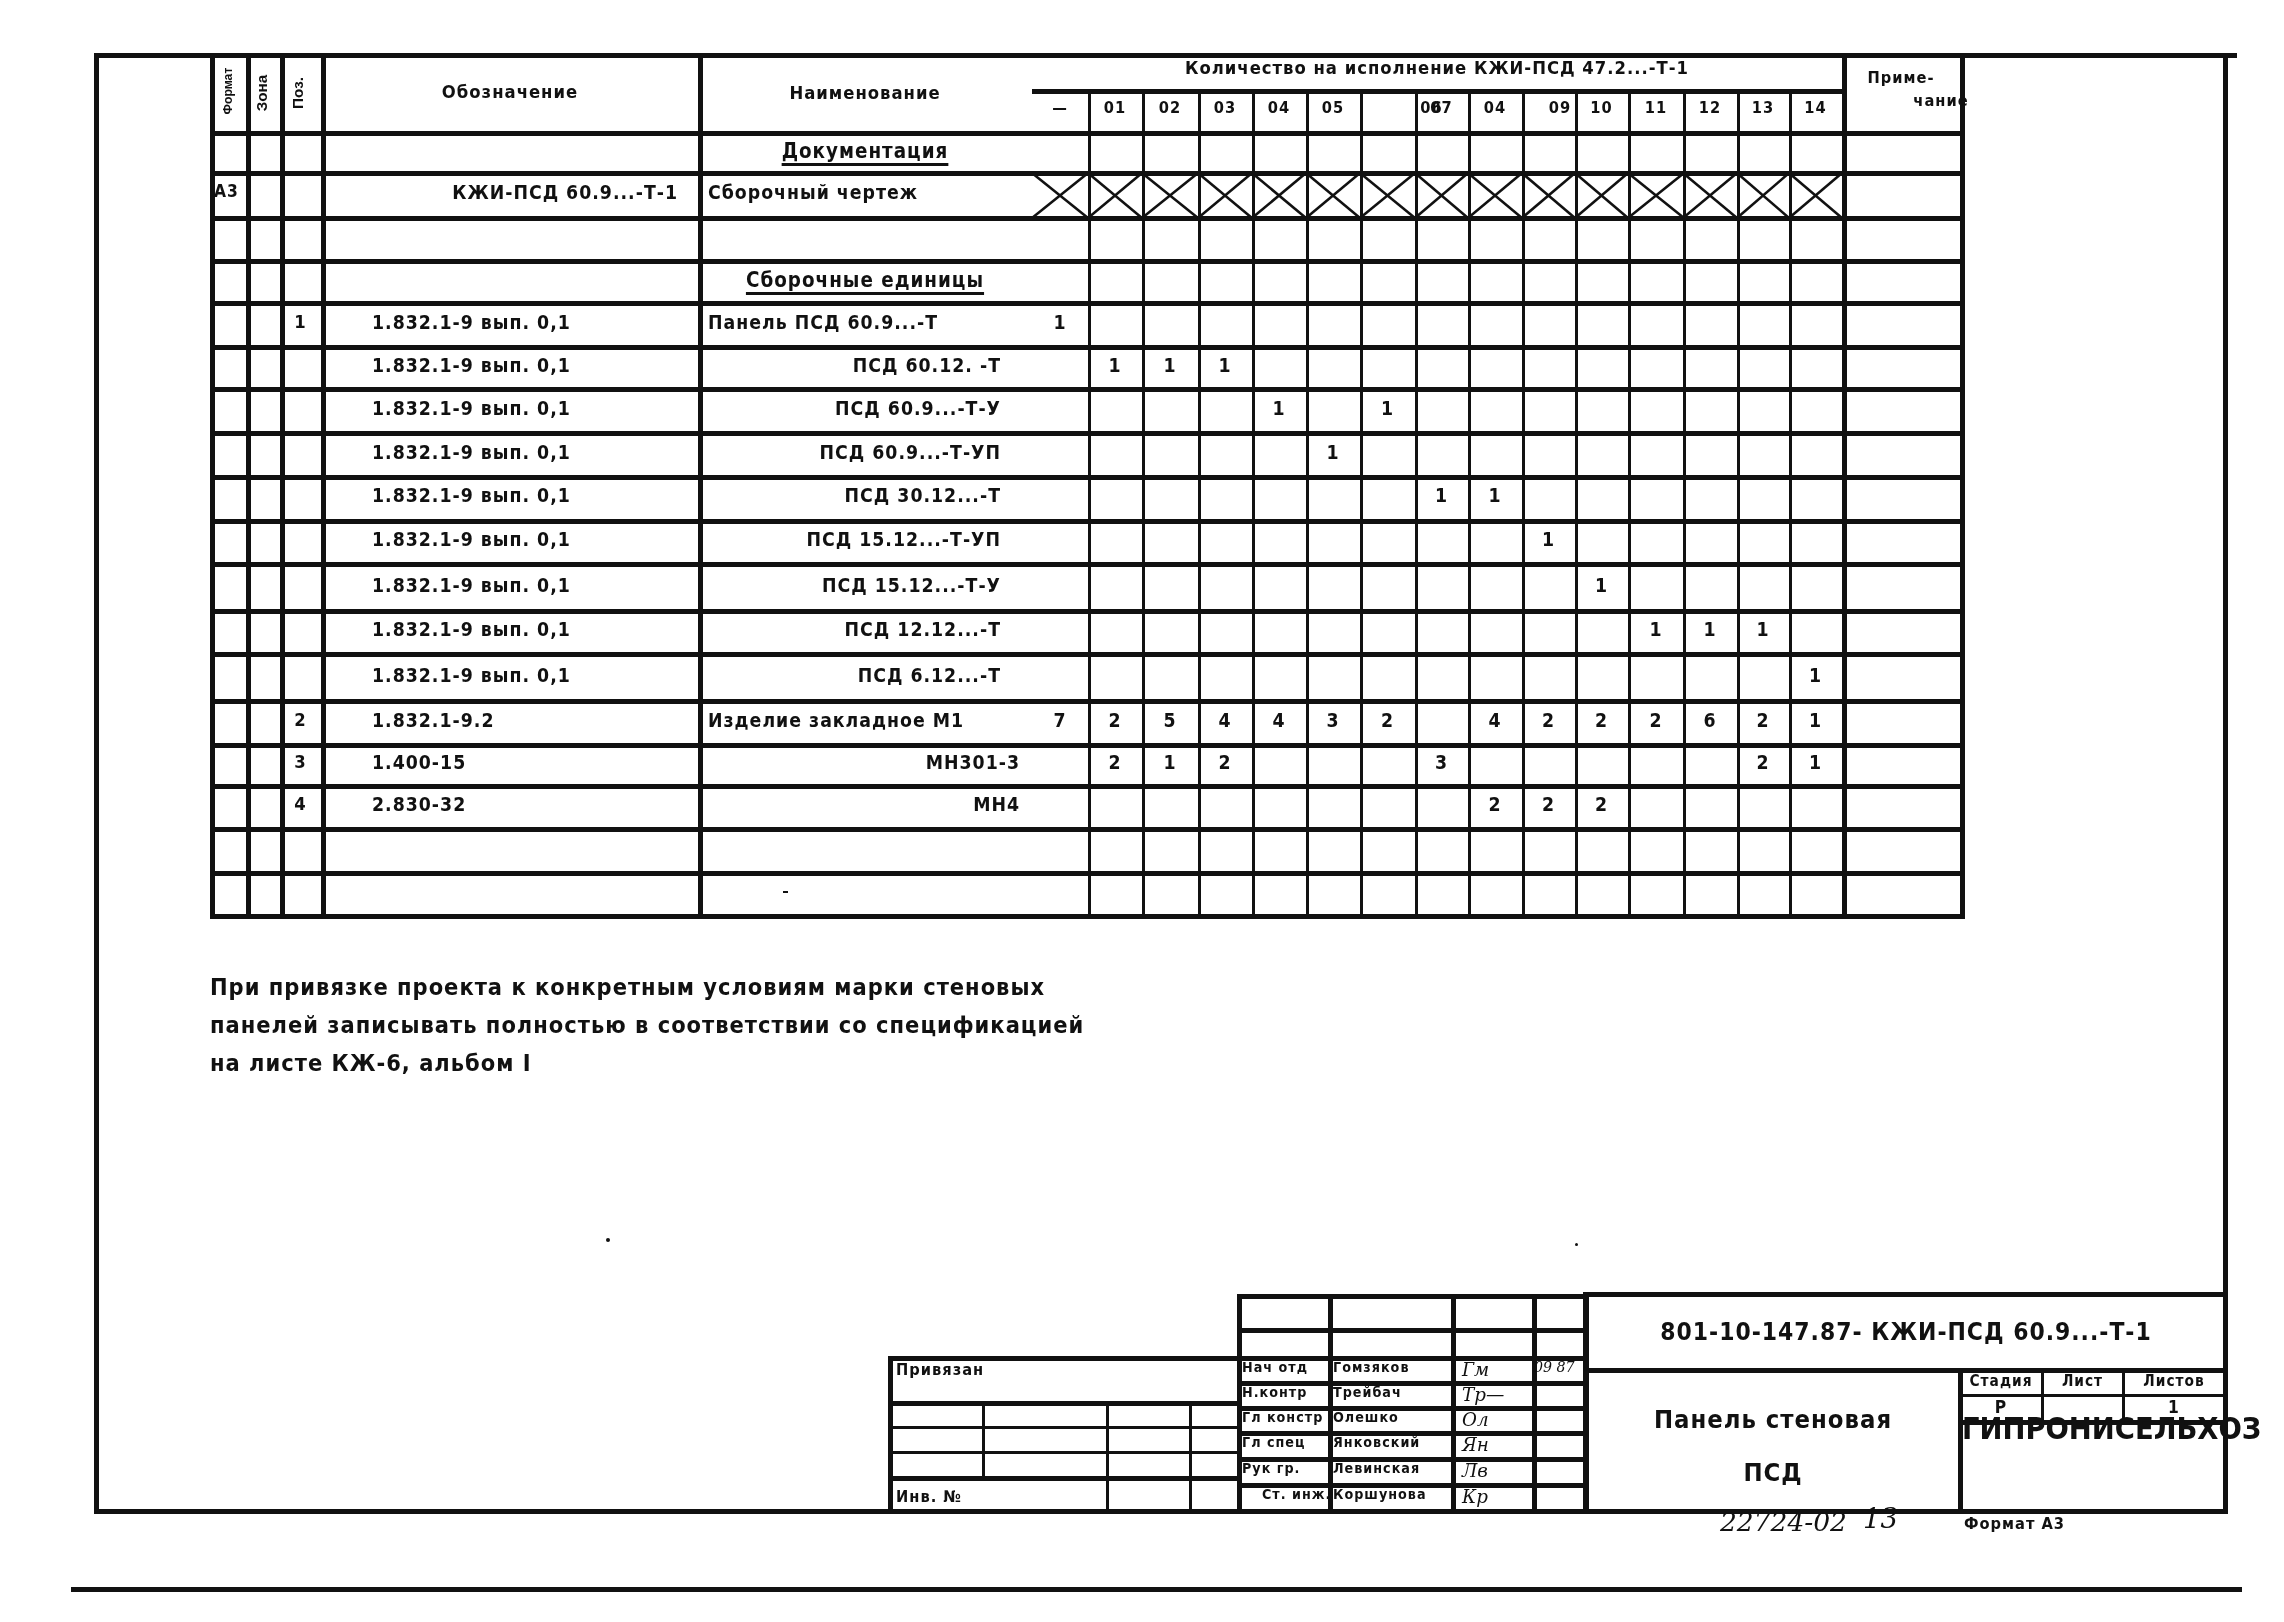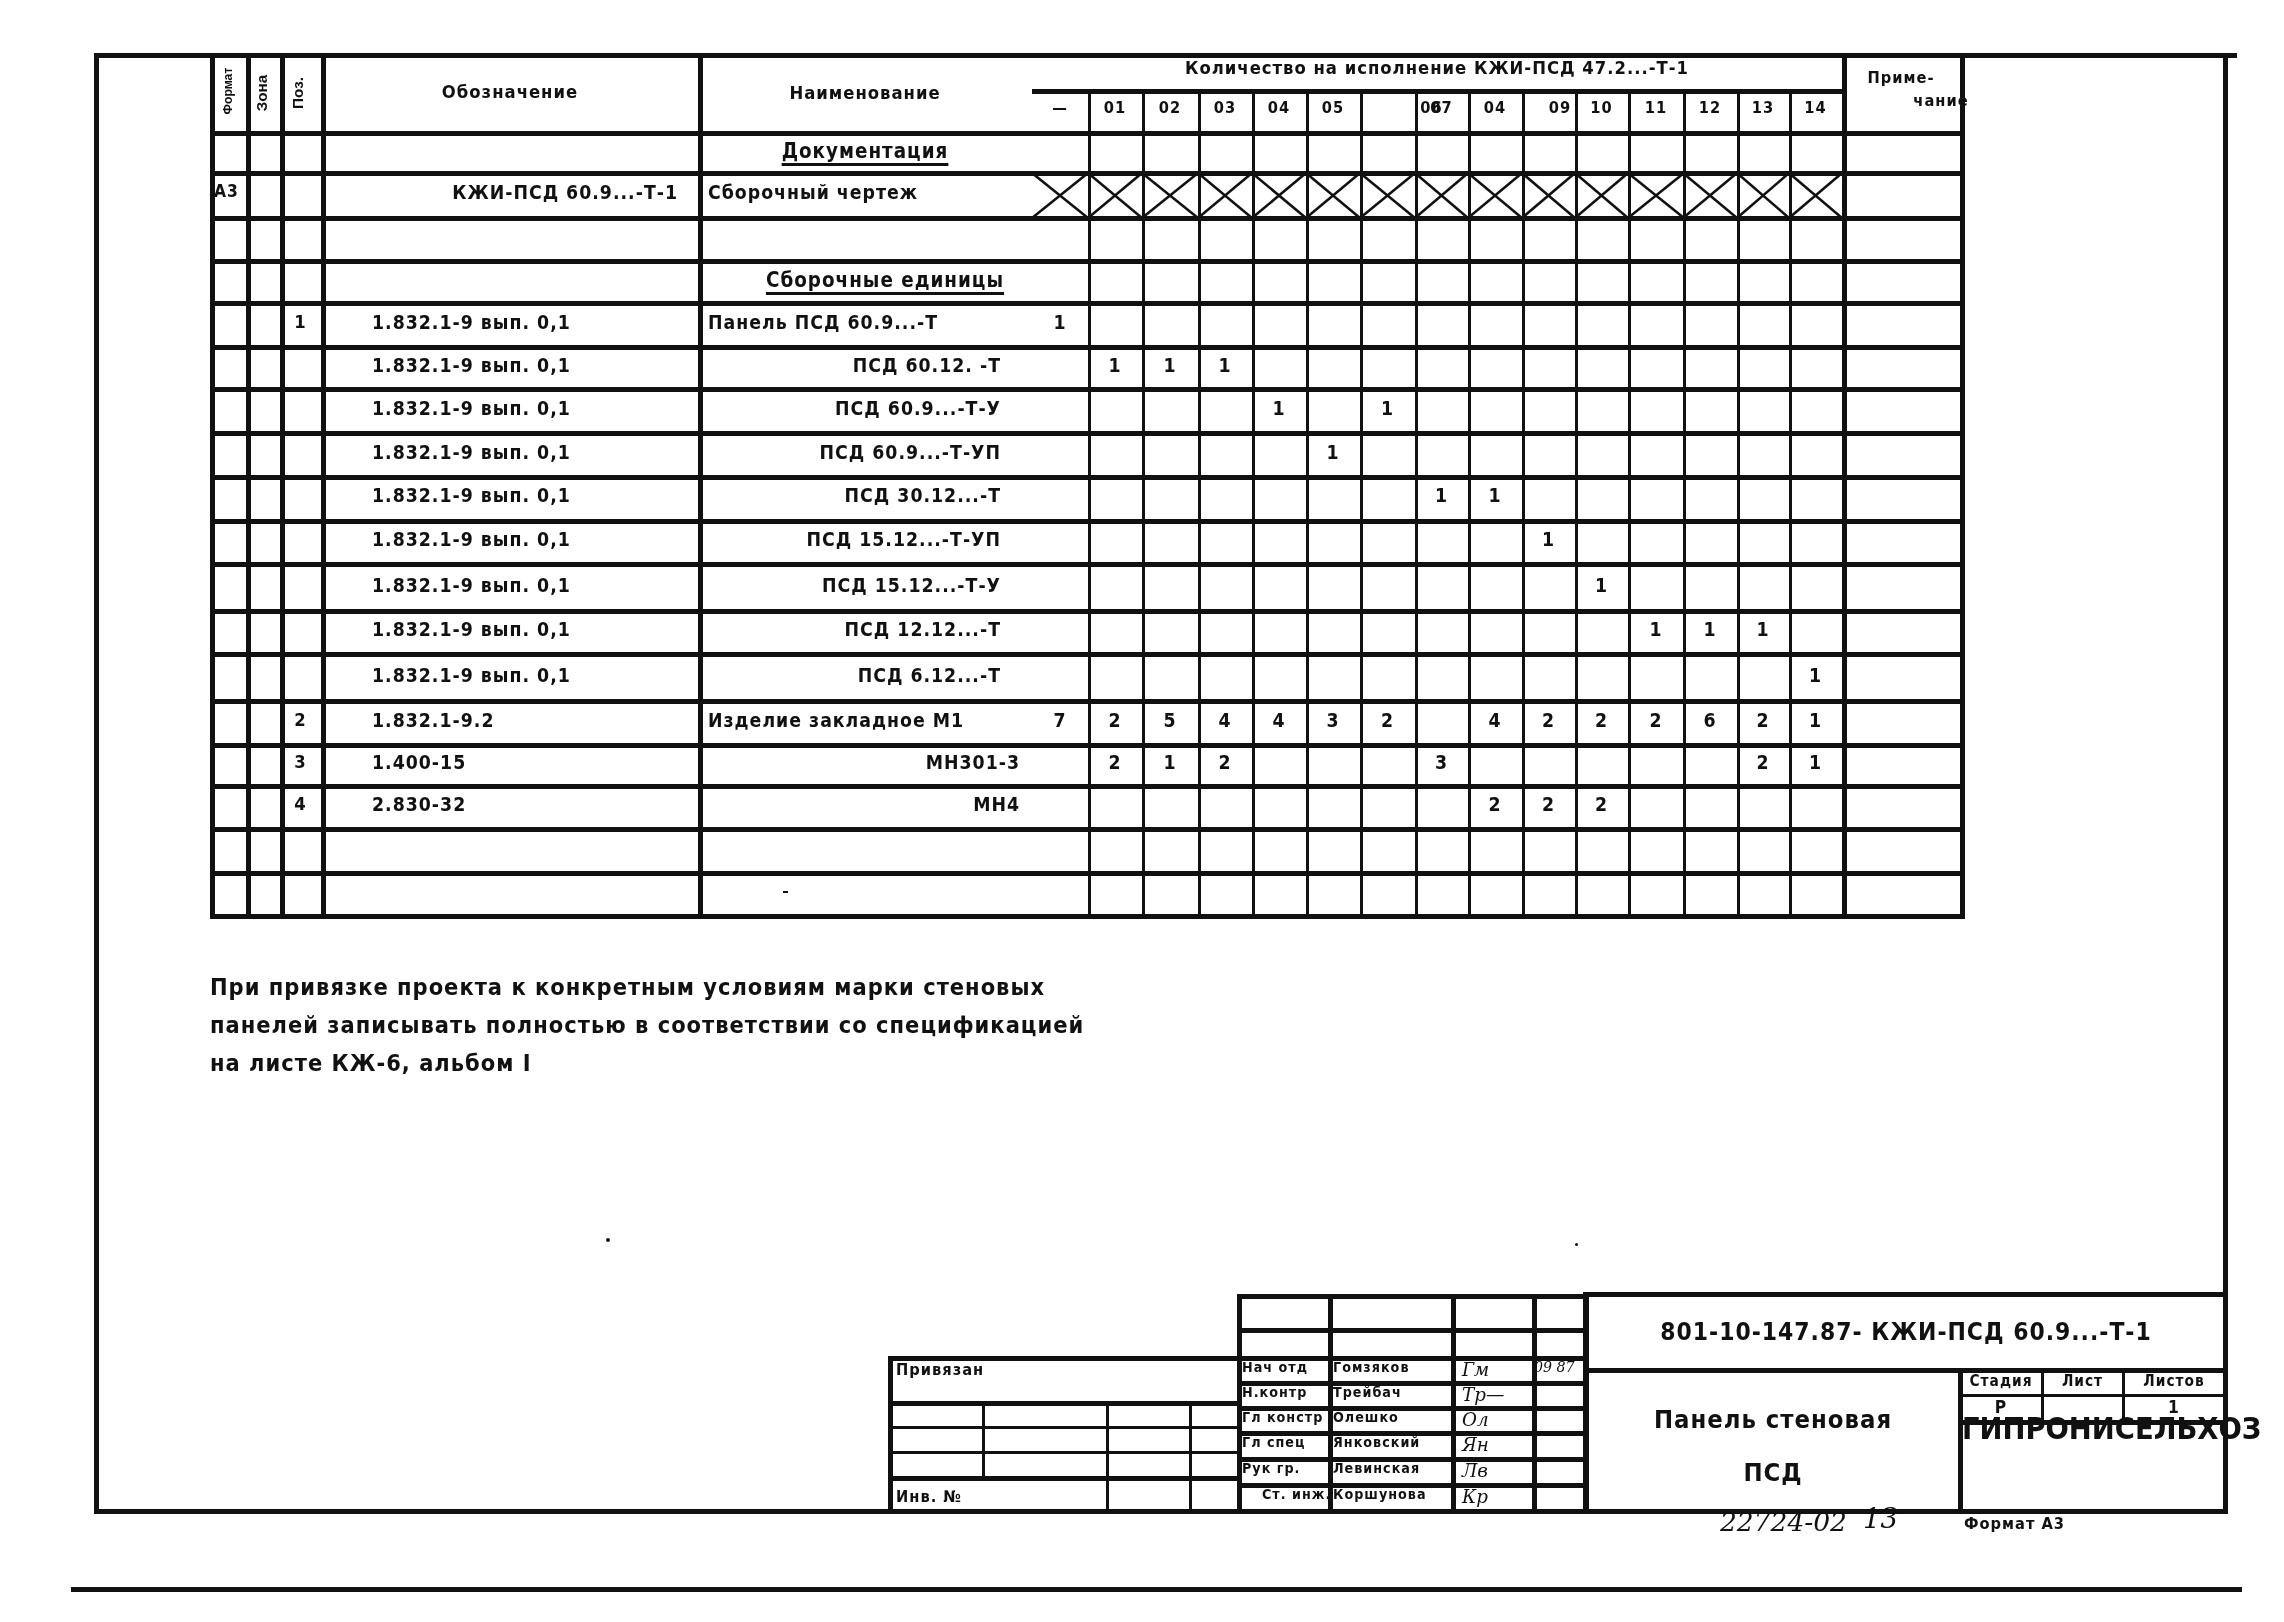--- a/index.html
+++ b/index.html
@@ -153,21 +153,21 @@
       <line x1="106" y1="0" x2="0" y2="88" stroke="#111" stroke-width="5"></line>
     </svg>
     <svg class="cross" width="52" height="45" style="left: 1737px; top: 173px;" viewBox="0 0 102 88">
       <line x1="0" y1="0" x2="102" y2="88" stroke="#111" stroke-width="5"></line>
       <line x1="102" y1="0" x2="0" y2="88" stroke="#111" stroke-width="5"></line>
     </svg>
     <svg class="cross" width="53" height="45" style="left: 1789px; top: 173px;" viewBox="0 0 104 88">
       <line x1="0" y1="0" x2="104" y2="88" stroke="#111" stroke-width="5"></line>
       <line x1="104" y1="0" x2="0" y2="88" stroke="#111" stroke-width="5"></line>
     </svg>
-    <div class="t cond center ul" style="left: 698px; top: 268px; width: 334px; font-size: 20.4px; padding-left: 20px;">Сборочные единицы</div>
+    <div class="t cond center ul" style="left: 698px; top: 268px; width: 334px; font-size: 20.4px;">Сборочные единицы</div>
     <div class="t cond center " style="left: 280px; top: 311px; width: 41px; font-size: 18.3px;">1</div>
     <div class="t cond  " style="left: 372px; top: 311px; font-size: 19.3px;">1.832.1-9  вып. 0,1</div>
     <div class="t cond  " style="left: 708px; top: 311px; font-size: 19.3px;">Панель  ПСД 60.9...-Т</div>
     <div class="t cond center " style="left: 1032px; top: 311px; width: 56px; font-size: 19.3px;">1</div>
     <div class="t cond  " style="left: 372px; top: 354px; font-size: 19.3px;">1.832.1-9  вып. 0,1</div>
     <div class="t cond right " style="left: 698px; top: 354px; width: 303px; font-size: 19.3px;">ПСД 60.12.  -Т</div>
     <div class="t cond center " style="left: 1088px; top: 354px; width: 54px; font-size: 19.3px;">1</div>
     <div class="t cond center " style="left: 1142px; top: 354px; width: 56px; font-size: 19.3px;">1</div>
     <div class="t cond center " style="left: 1198px; top: 354px; width: 54px; font-size: 19.3px;">1</div>
     <div class="t cond  " style="left: 372px; top: 397px; font-size: 19.3px;">1.832.1-9  вып. 0,1</div>

